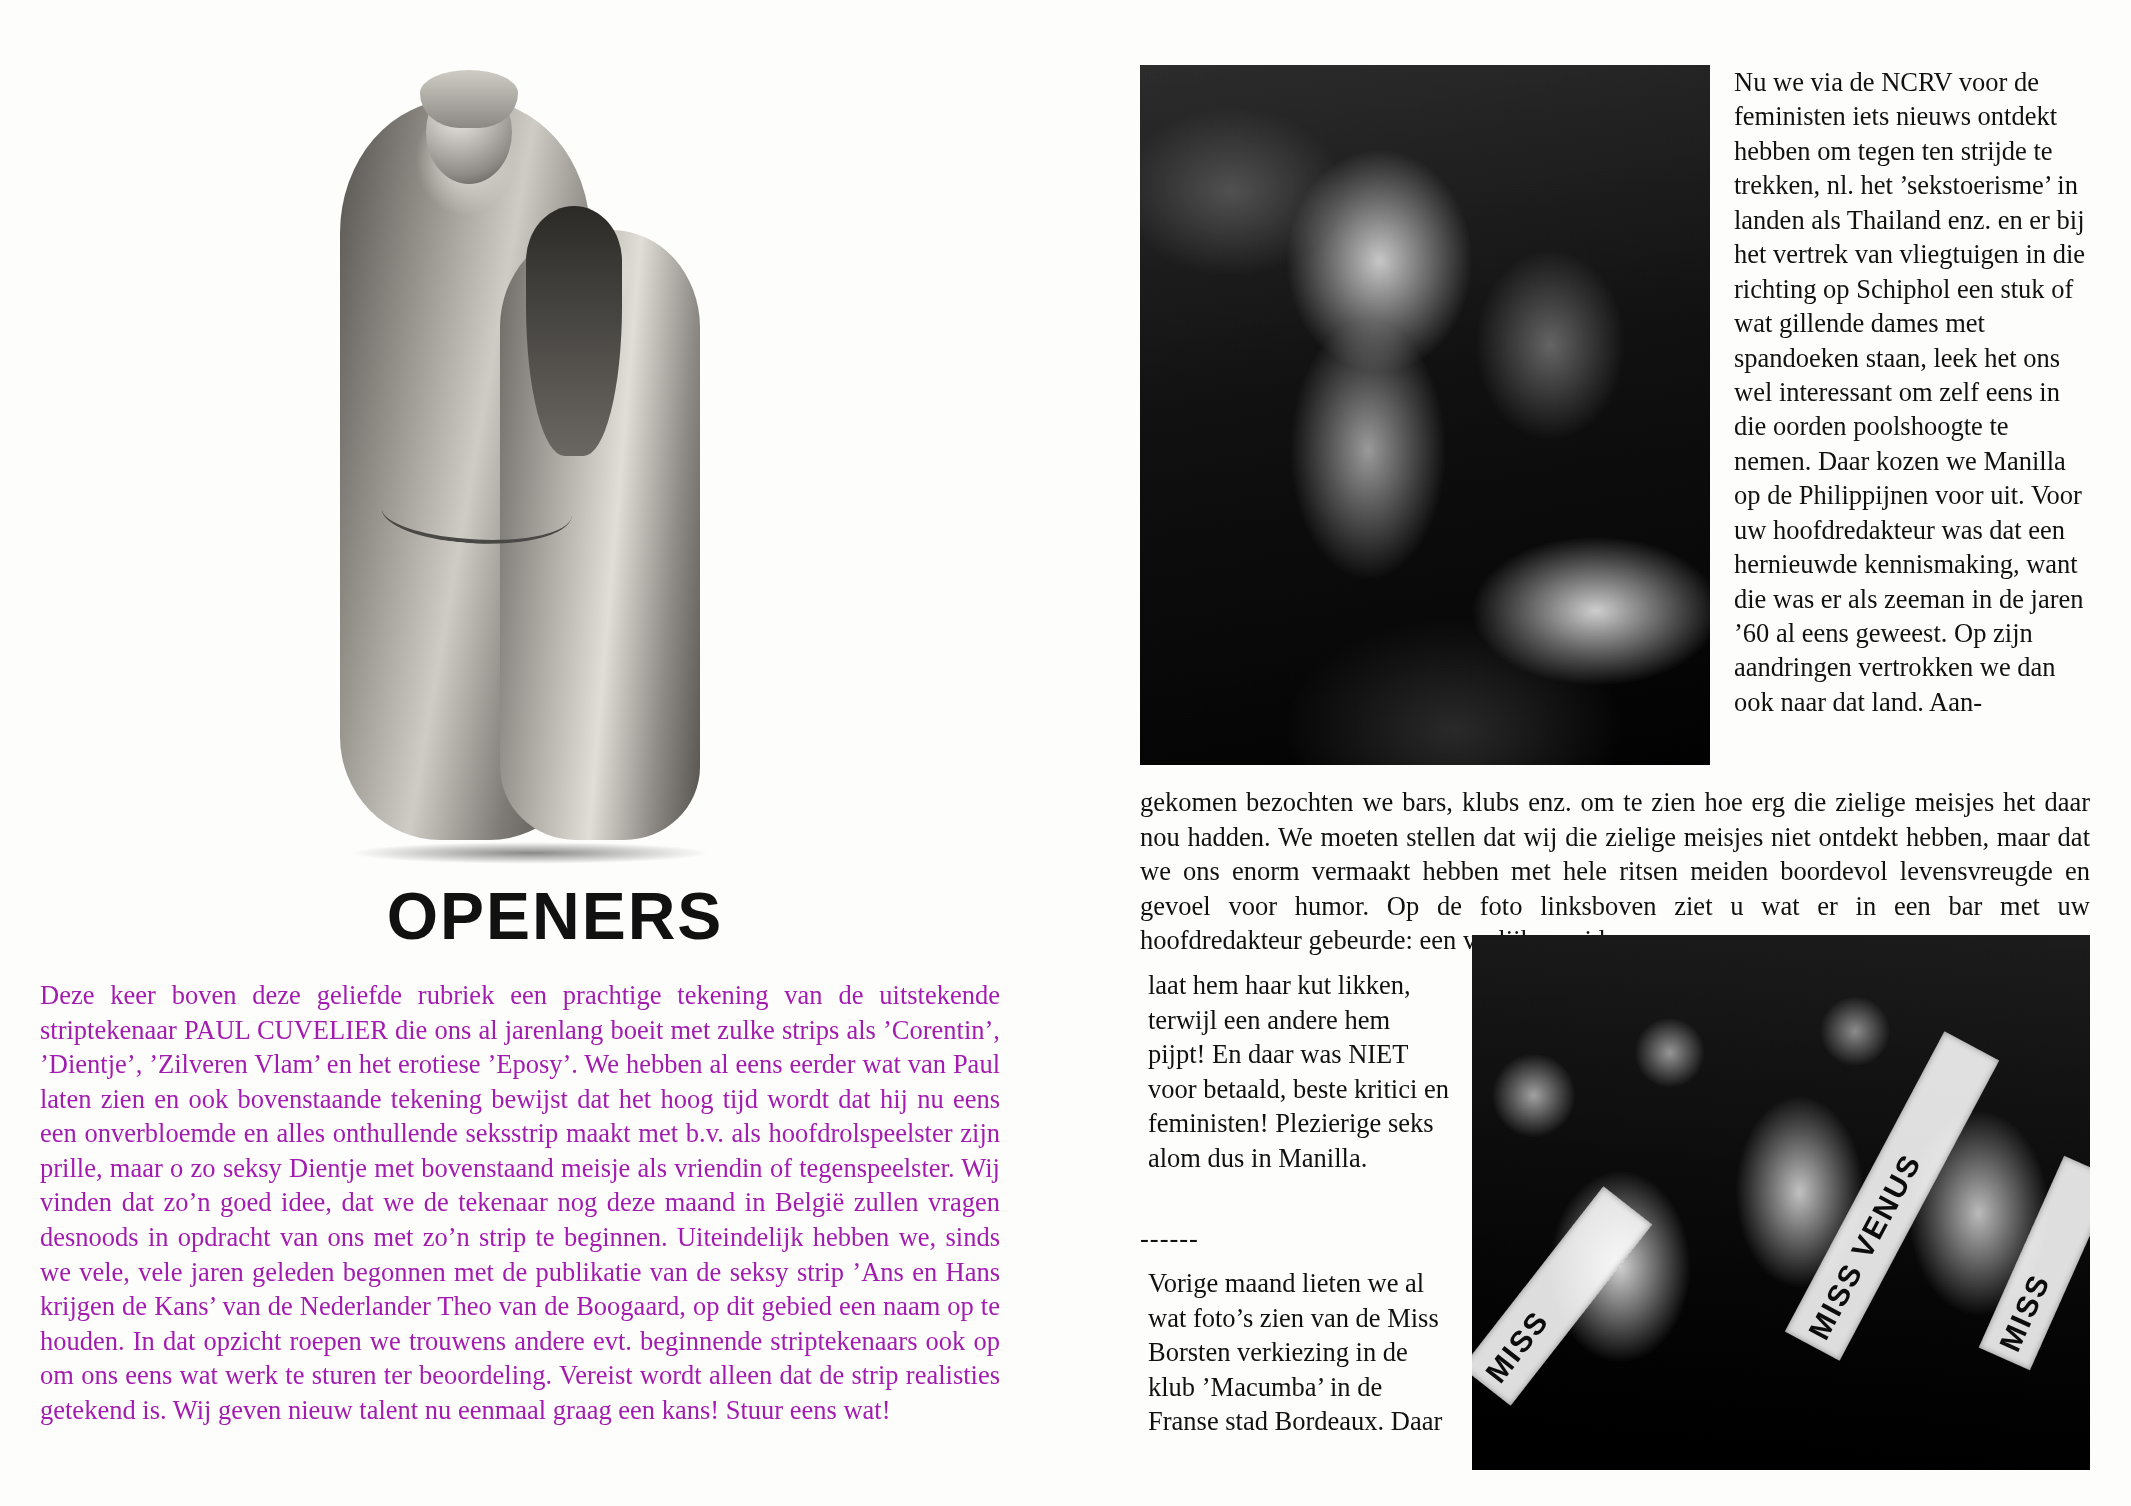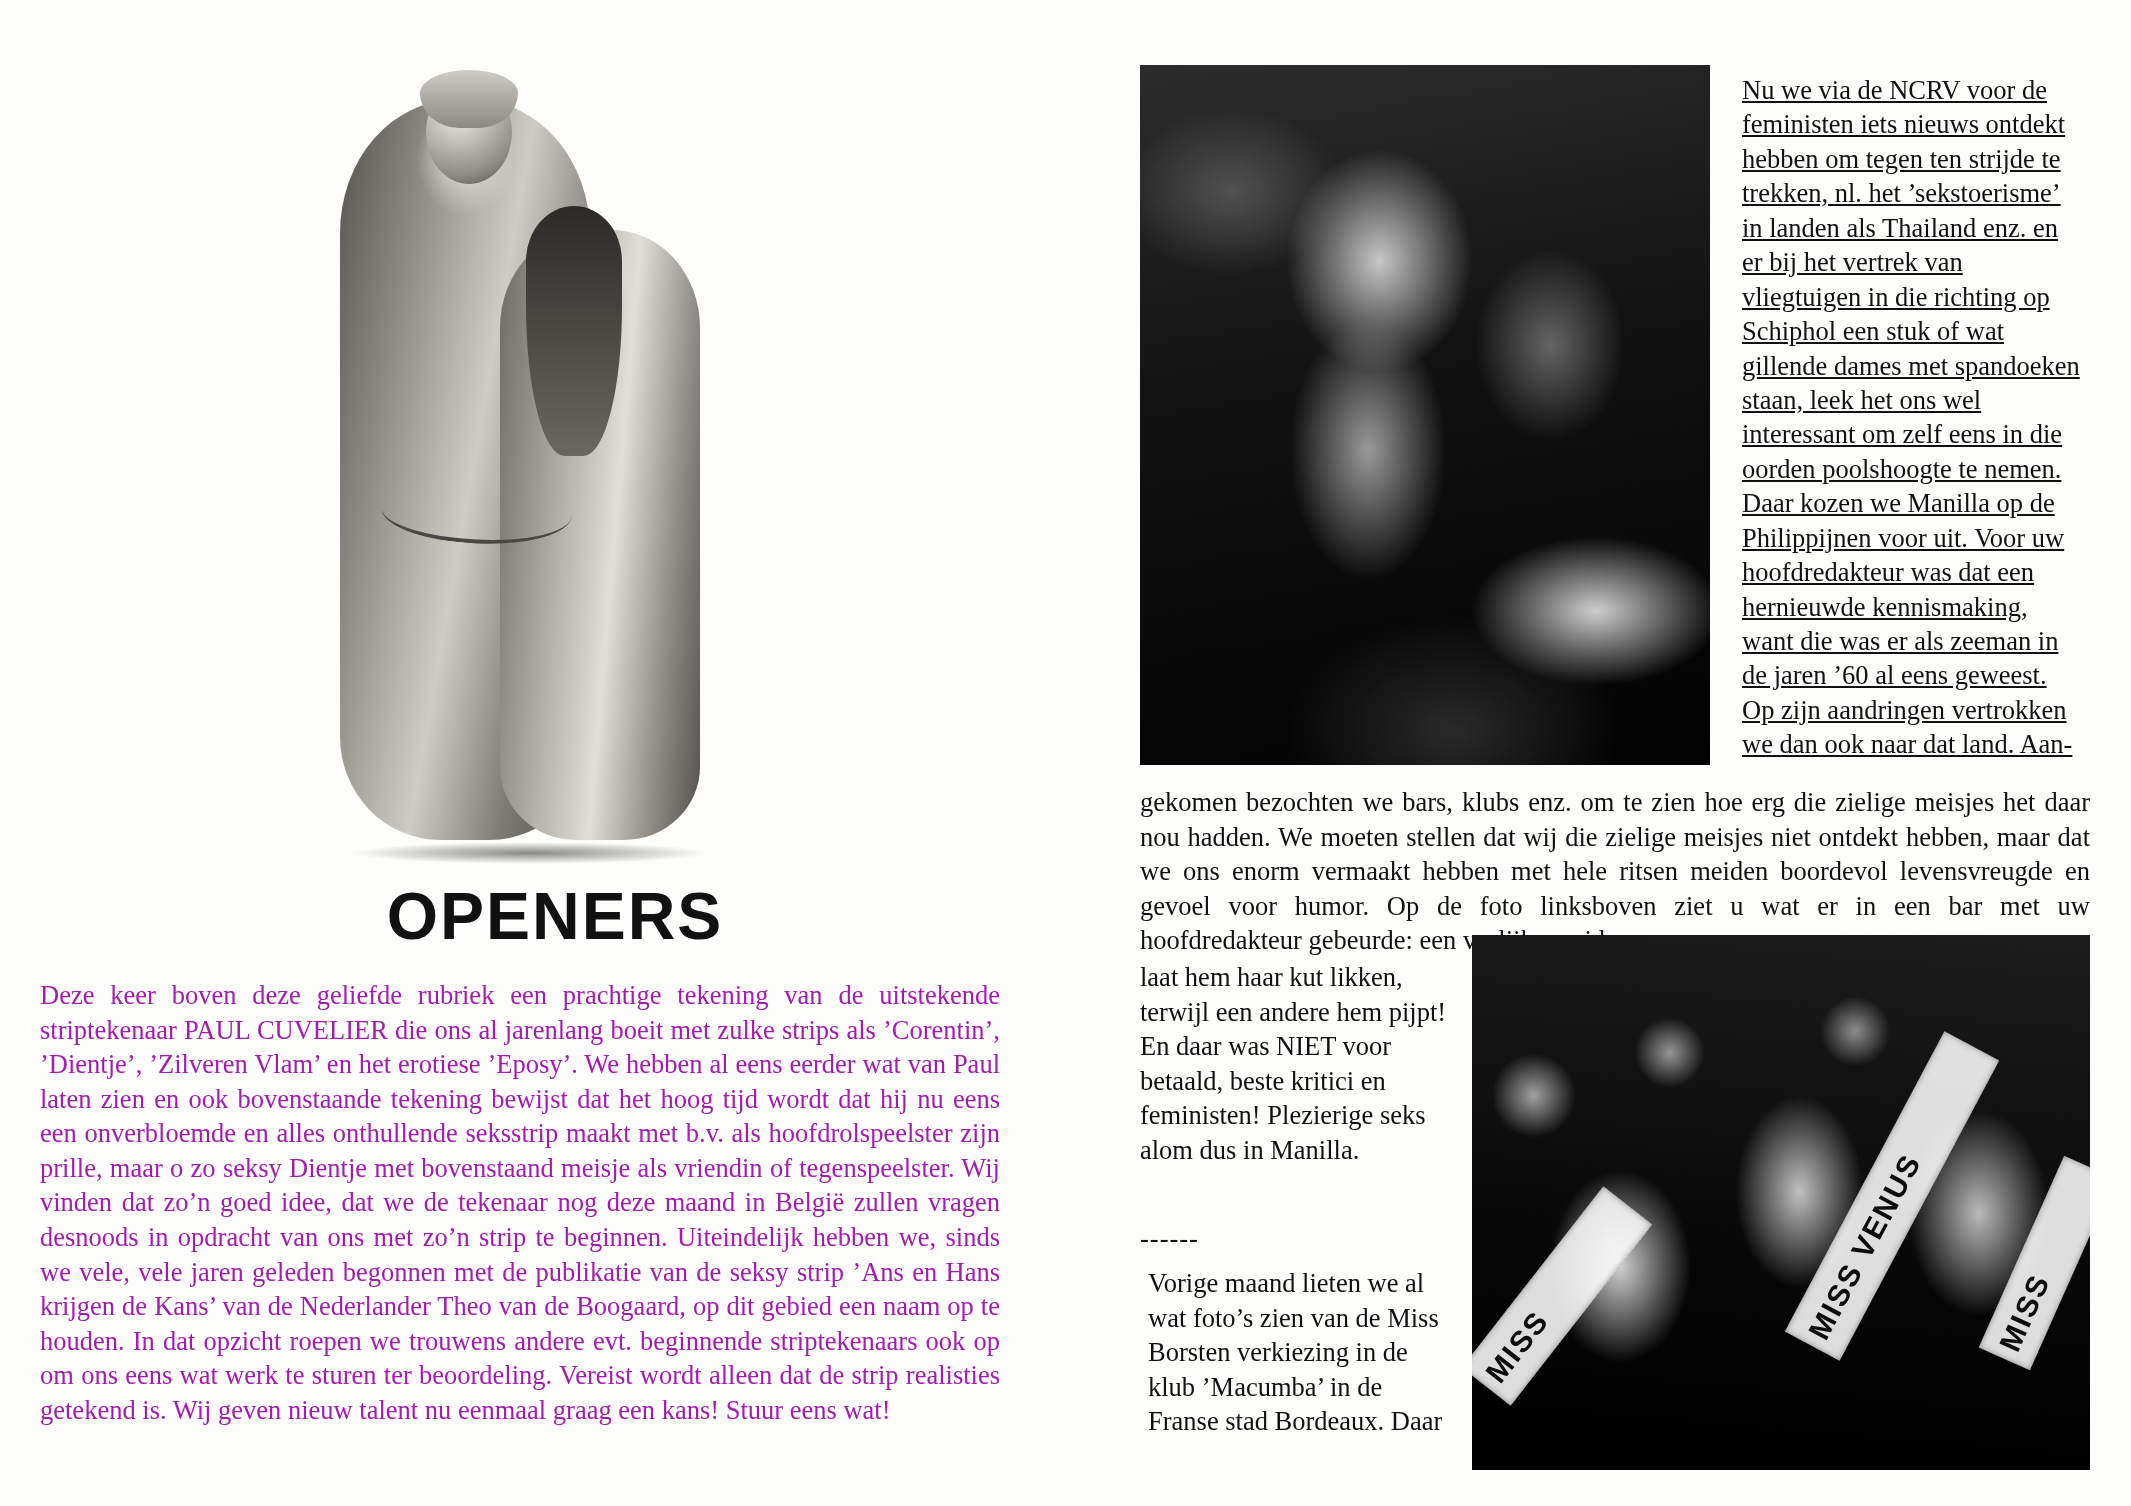--- a/index.html
+++ b/index.html
@@ -92,21 +92,21 @@
 
   .top-text {
     position: absolute;
     left: 594px;
     top: 25px;
     width: 356px;
     font-size: 26.5px;
     line-height: 1.3;
     text-align: left;
   }
-  .top-text p { margin: 8px; text-decoration: underline; }
+  .top-text p { margin: 0; }
 
   .mid-text {
     position: absolute;
     left: 0;
     top: 745px;
     width: 950px;
     font-size: 26.5px;
     line-height: 1.305;
     text-align: justify;
   }
@@ -114,21 +114,21 @@
 
   .lower-left-text {
     position: absolute;
     left: 0;
     top: 920px;
     width: 320px;
     font-size: 26.5px;
     line-height: 1.305;
     text-align: left;
   }
-  .lower-left-text p { margin: 0; }
+  .lower-left-text p { margin: 8px; }
 
   .divider {
     position: absolute;
     left: 0;
     top: 1185px;
     width: 110px;
     font-size: 26.5px;
     letter-spacing: 1px;
     line-height: 1;
   }

